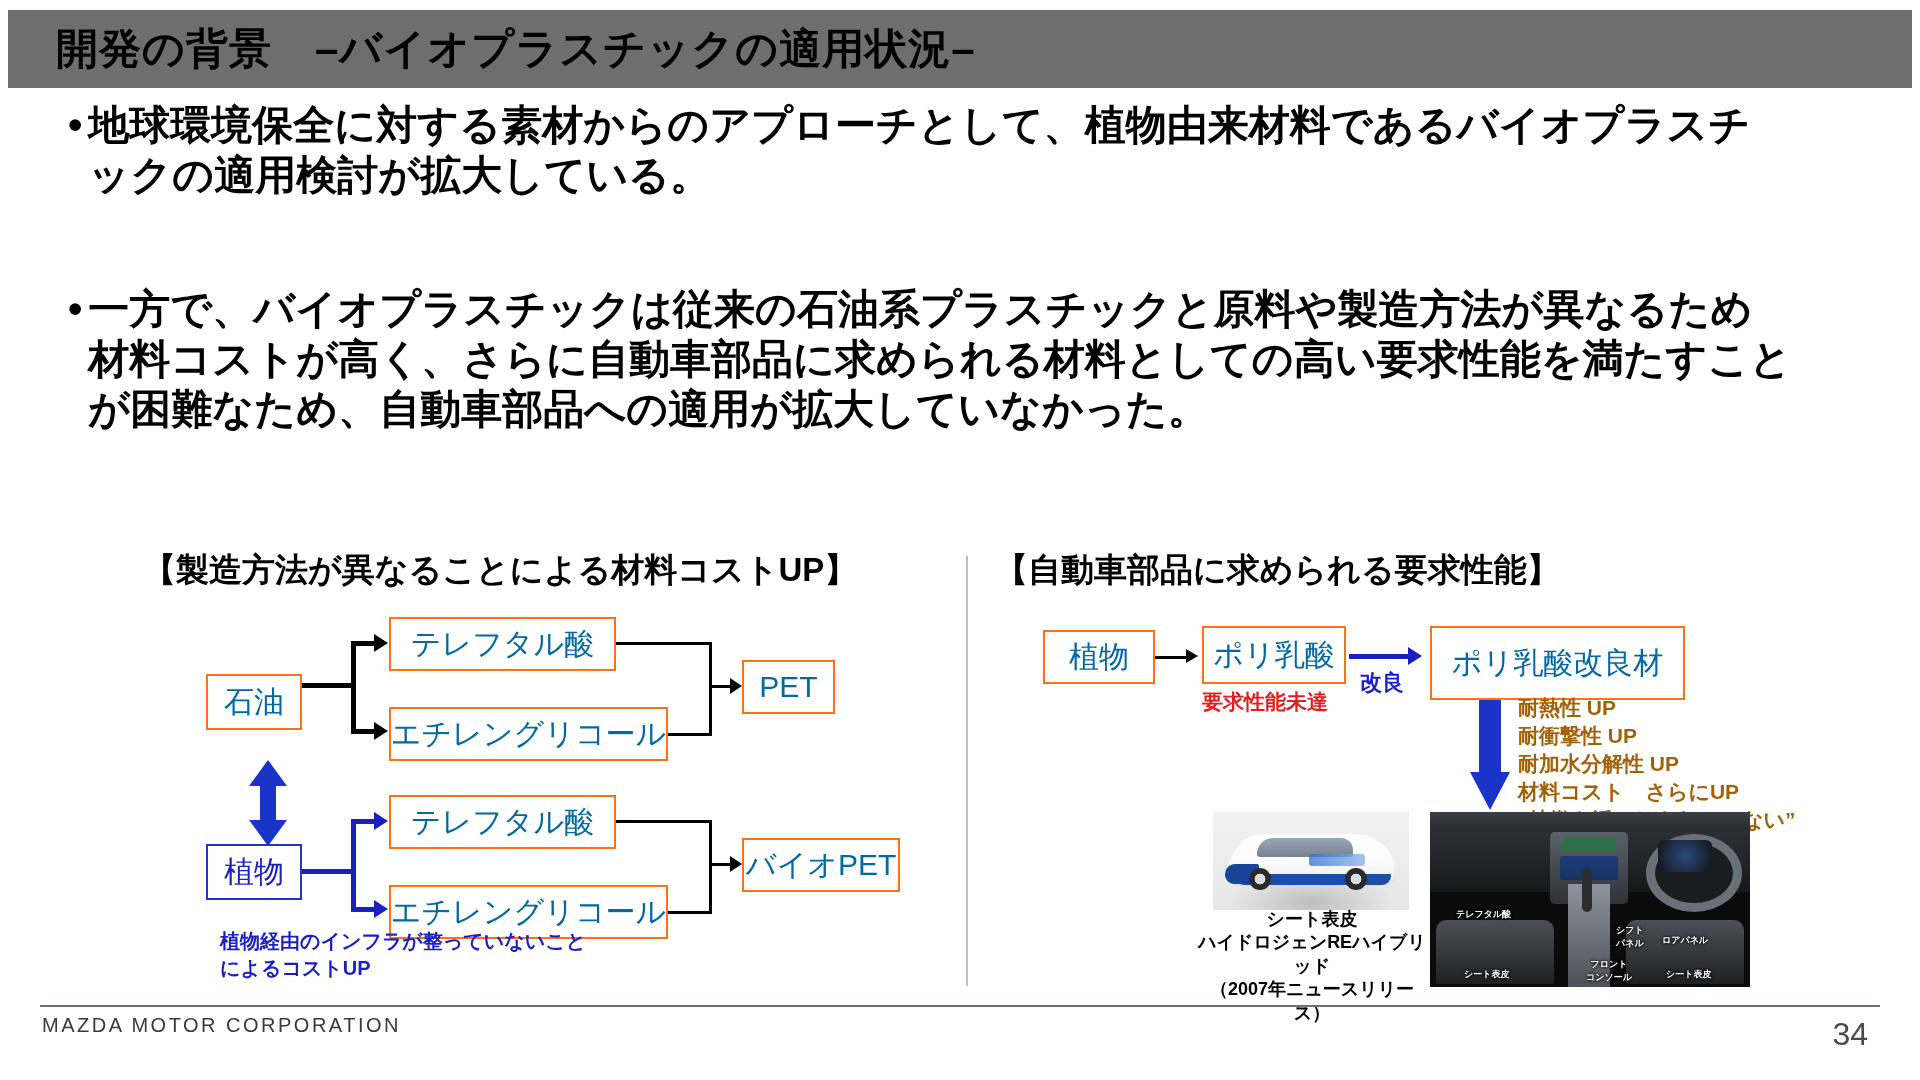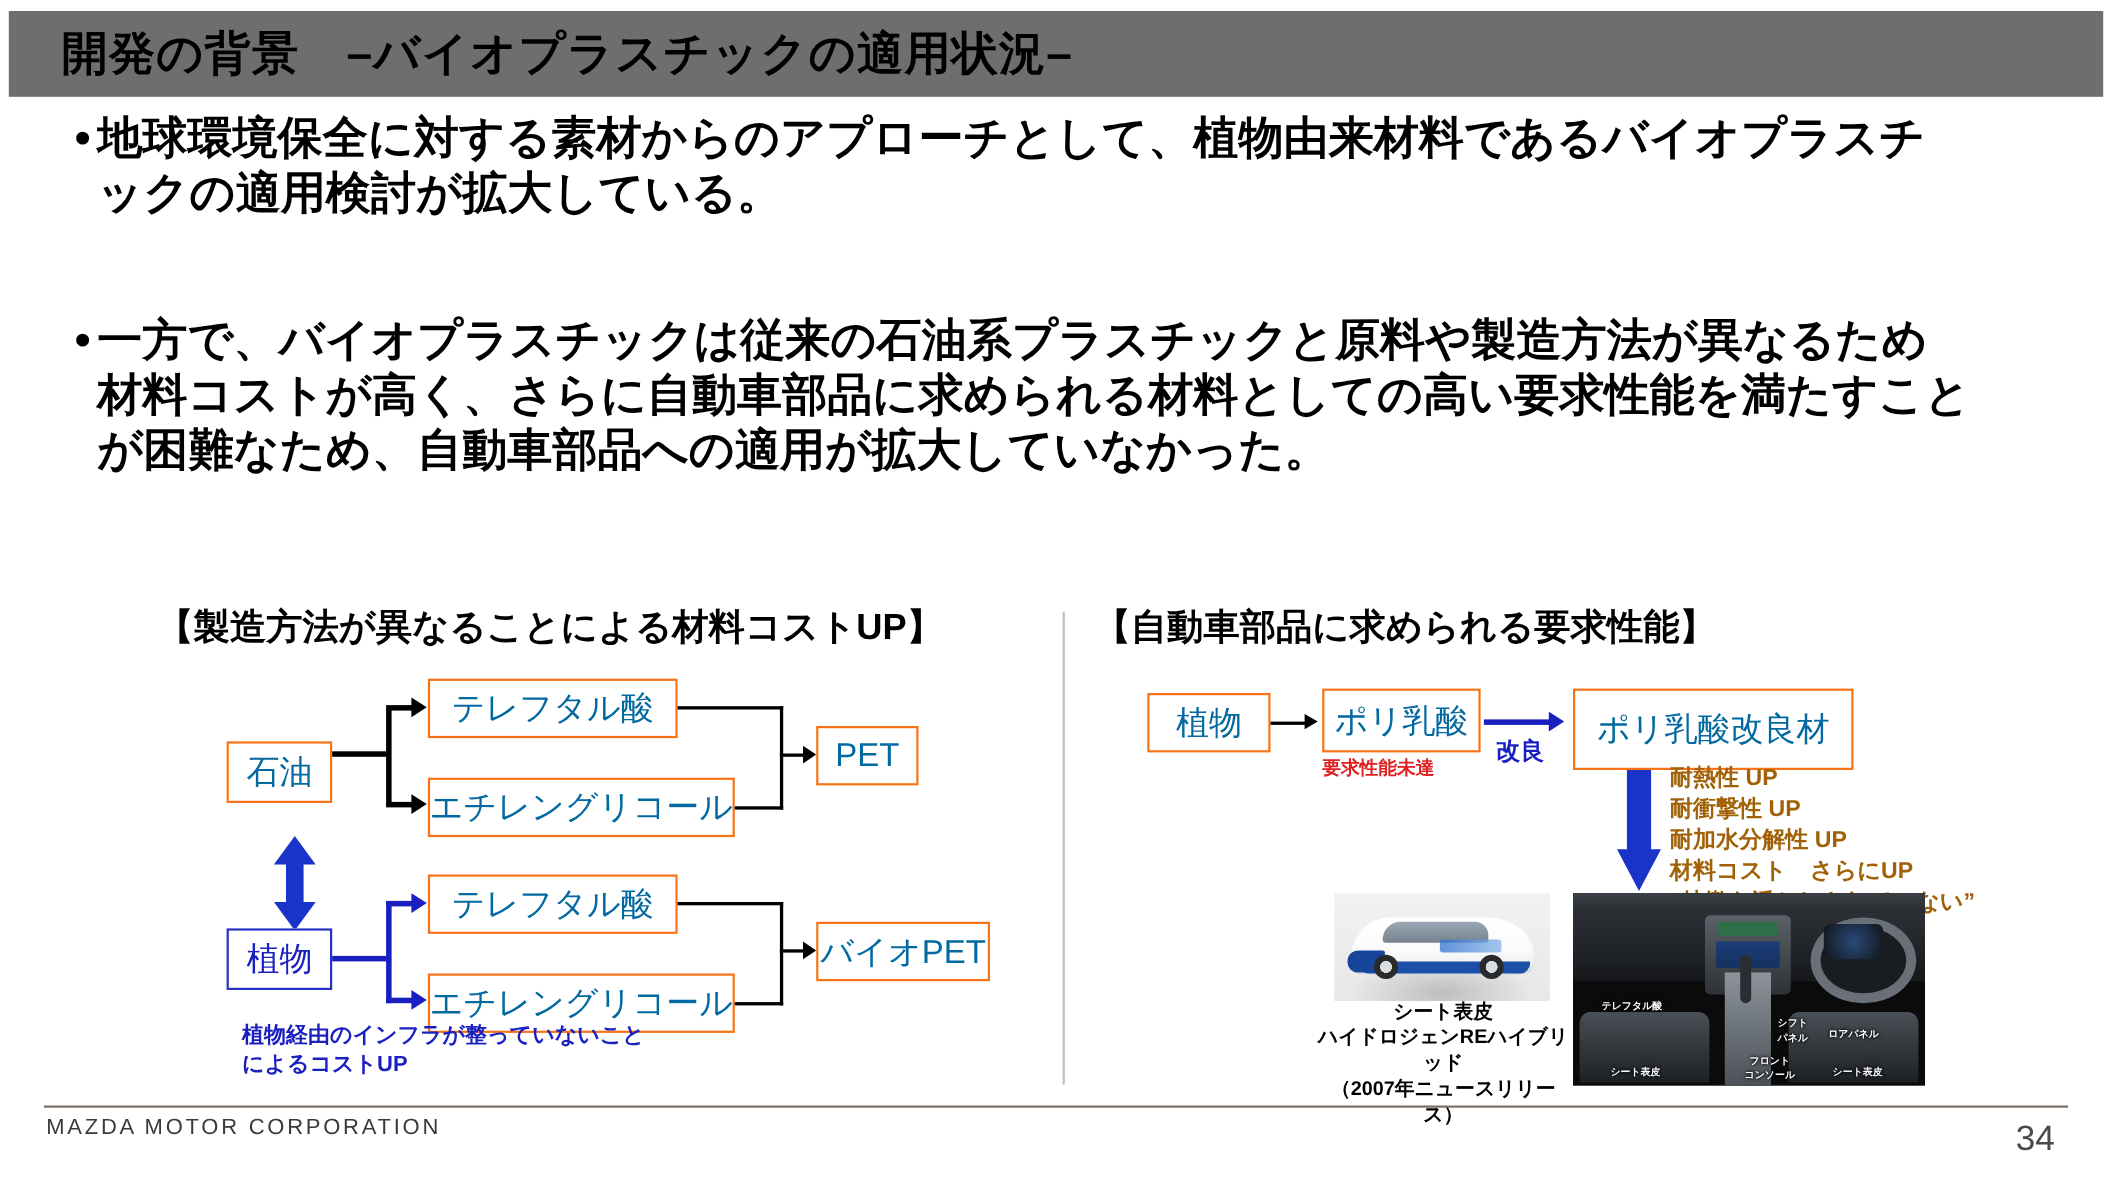--- a/index.html
+++ b/index.html
@@ -215,21 +215,21 @@
 <div class="fbox" style="left:1202px;top:626px;width:144px;height:58px;">ポリ乳酸</div>
 <div class="fbox" style="left:1430px;top:626px;width:255px;height:74px;">ポリ乳酸改良材</div>
 
 <div class="ln" style="left:1155px;top:656px;width:34px;height:3px;"></div>
 <div class="arrowhead" style="left:1186px;top:649px;border-left-width:12px;border-top-width:7px;border-bottom-width:7px;"></div>
 
 <div class="ln blue" style="left:1349px;top:654px;width:62px;height:5px;"></div>
 <div class="arrowhead blue" style="left:1408px;top:647px;"></div>
 <div class="lbl-blue" style="left:1360px;top:668px;">改良</div>
 
-<div class="note red" style="left:1202px;top:688px;font-size:17px;">要求性能未達</div>
+<div class="note red" style="left:1202px;top:688px;font-size:21px;">要求性能未達</div>
 
 <svg id="perf-arrow" viewBox="0 0 40 110">
   <polygon points="9,0 31,0 31,72 40,72 20,110 0,72 9,72" fill="#1a33c8"></polygon>
 </svg>
 
 <div id="perf-list">耐熱性 UP
 耐衝撃性 UP
 耐加水分解性 UP
 材料コスト　さらにUP
 “特徴を活かしきれていない”</div>

